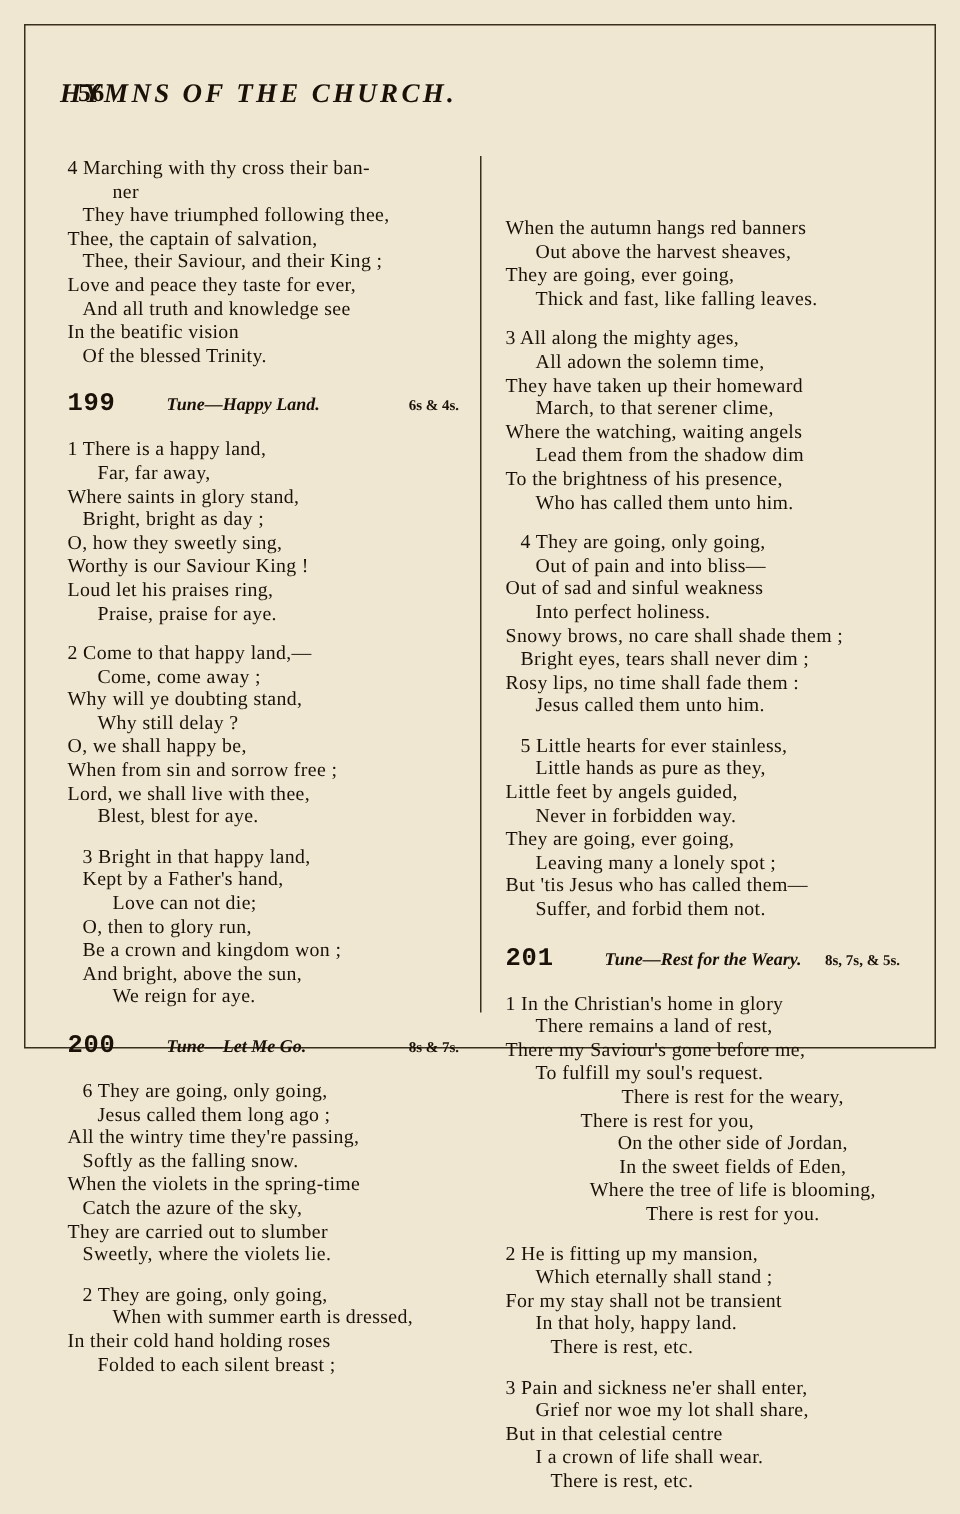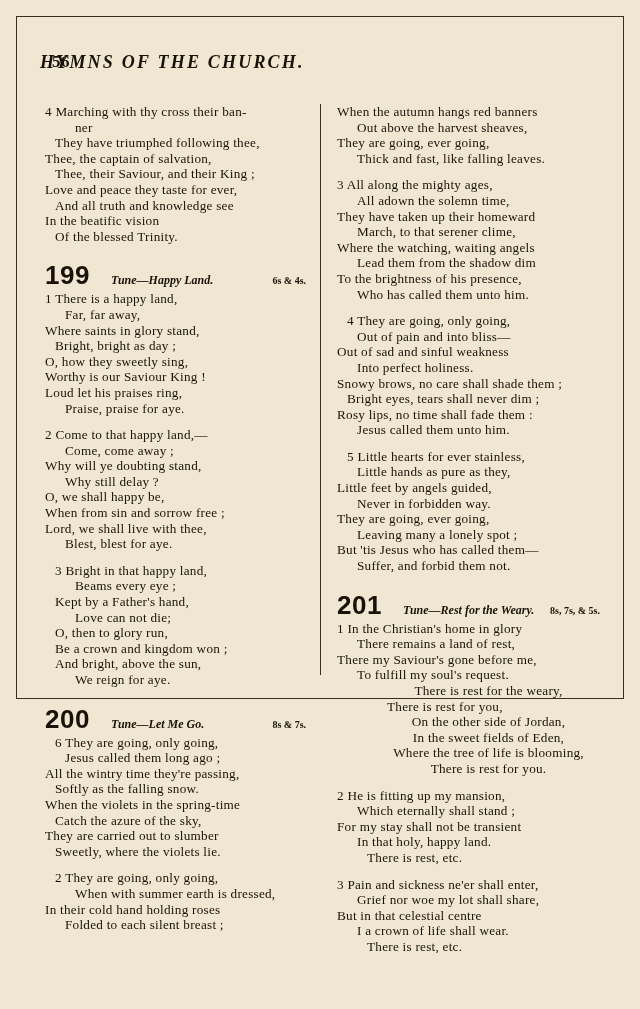--- a/index.html
+++ b/index.html
@@ -74,20 +74,21 @@
     padding-right: 10px;
   }
   .rule {
     width: 1px;
     background: #3a2f1c;
     margin: 0 8px 0 4px;
     align-self: stretch;
   }
   .col-right {
     padding-left: 8px;
+    margin-top: 40px;
   }
   .stanza {
     margin-bottom: 11px;
     font-size: 13.2px;
     line-height: 15.6px;
   }
   .stanza .ln {
     white-space: nowrap;
     letter-spacing: 0.25px;
   }
@@ -98,23 +99,23 @@
   .i4 { padding-left: 40px; text-align: center; }
   .i5 { padding-left: 50px; }
   .hymn-head {
     display: flex;
     align-items: baseline;
     margin-top: 16px;
     margin-bottom: 9px;
     height: 22px;
   }
   .hymn-no {
-    font-size: 26px;
-    font-weight: bold;
-    font-family: Liberation Sans, sans-serif;
+    font-size: 17px;
+    font-weight: bold;
+    font-family: Liberation Mono, monospace;
     letter-spacing: 0.5px;
     width: 56px;
   }
   .hymn-tune {
     flex: 1;
     text-align: left;
     font-size: 12px;
     font-style: italic;
     font-weight: bold;
     padding-left: 10px;
@@ -172,21 +173,20 @@
             <div class="ln i2">Come, come away ;</div>
             <div class="ln i0">Why will ye doubting stand,</div>
             <div class="ln i2">Why still delay ?</div>
             <div class="ln i0">O, we shall happy be,</div>
             <div class="ln i0">When from sin and sorrow free ;</div>
             <div class="ln i0">Lord, we shall live with thee,</div>
             <div class="ln i2">Blest, blest for aye.</div>
           </div>
           <div class="stanza">
             <div class="ln i1">3 Bright in that happy land,</div>
-            <div class="ln i3">Beams every eye ;</div>
             <div class="ln i1">Kept by a Father's hand,</div>
             <div class="ln i3">Love can not die;</div>
             <div class="ln i1">O, then to glory run,</div>
             <div class="ln i1">Be a crown and kingdom won ;</div>
             <div class="ln i1">And bright, above the sun,</div>
             <div class="ln i3">We reign for aye.</div>
           </div>
           <div class="hymn-head">
             <div class="hymn-no">200</div>
             <div class="hymn-tune">Tune—Let Me Go.</div>

